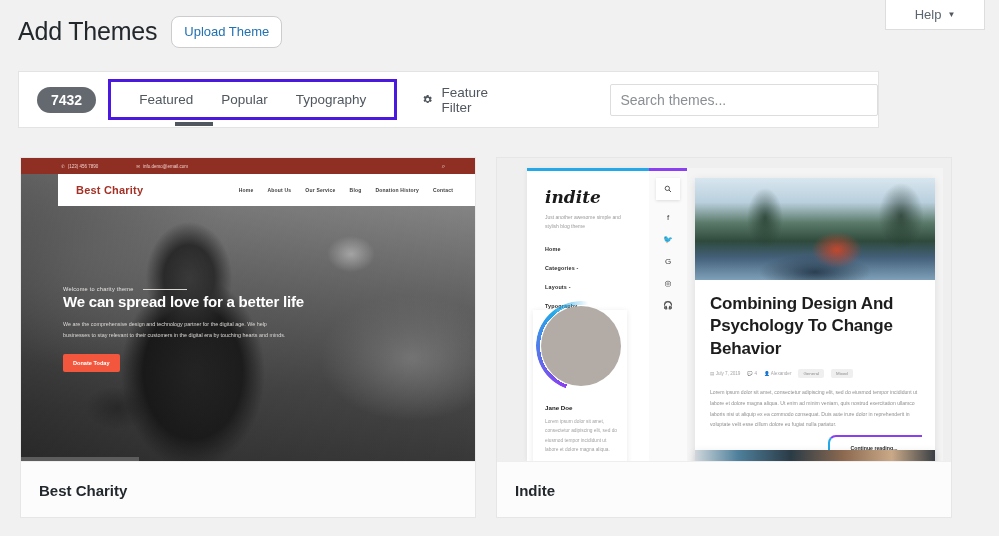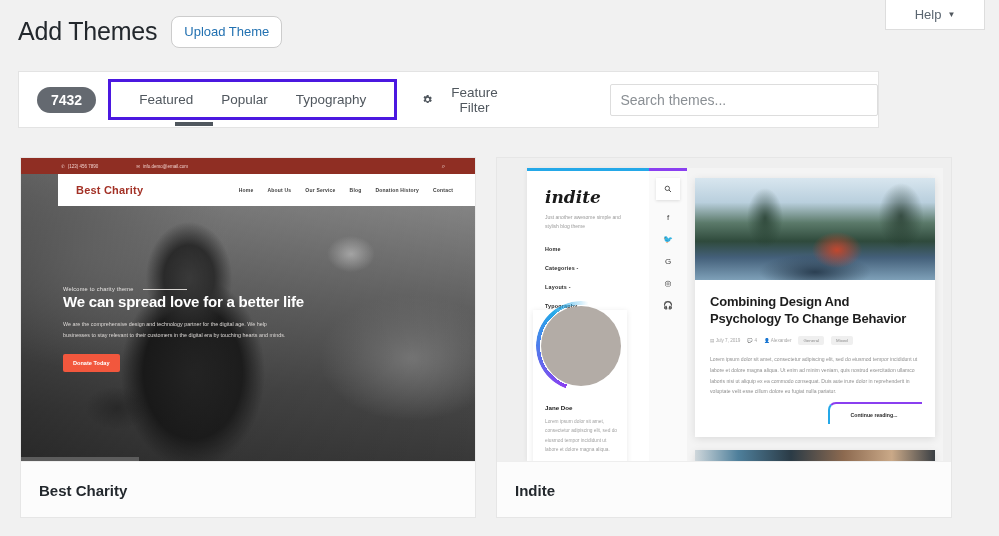--- a/index.html
+++ b/index.html
@@ -60,21 +60,21 @@
   .tab {
     padding: 3px 14px; font-size: 13.5px; color: #50575e; line-height: 35px;
   }
   .tab.active { color: #2ba8d8; }
   .tab-underline {
     position: absolute; left: 175px; top: 122px;
     width: 38px; height: 4px; background: #50575e;
   }
   .feature-filter {
     display: flex; align-items: center; gap: 8px;
-    margin-left: 24px; font-size: 13.5px; color: #50575e; text-align: center;
+    margin-left: 24px; font-size: 13.5px; color: #50575e;
   }
   .gear {
     width: 15px; height: 15px; display: block;
   }
   .search-input {
     margin-left: 103px;
     width: 317px; height: 32px;
     border: 1px solid #ddd; border-radius: 2px;
     padding: 0 9px; font-size: 14px; color: #4c1d95;
     font-family: "Liberation Sans", sans-serif;
@@ -263,21 +263,21 @@
     position: relative;
   }
   .in-hero::after {
     content:""; position:absolute; inset:0;
     background:
       radial-gradient(ellipse 24px 40px at 70px 40px, rgba(30,54,40,.75), rgba(30,54,40,0) 75%),
       radial-gradient(ellipse 30px 44px at 206px 38px, rgba(26,46,34,.7), rgba(26,46,34,0) 75%);
   }
   .in-ptitle {
     margin: 13px 15px 4px 15px;
-    font-size: 13px; font-weight: 700; color: #1d1d1d;
+    font-size: 17px; font-weight: 700; color: #1d1d1d;
     line-height: 1.32; letter-spacing: -.2px;
   }
   .in-meta {
     margin: 9px 0 0 15px; display: flex; align-items: center; gap: 7px;
     font-size: 4.6px; color: #a6a6a6;
   }
   .in-chip {
     background: #efefef; color: #8d8d8d;
     padding: 2px 5px; border-radius: 2px; font-size: 4.4px;
   }

